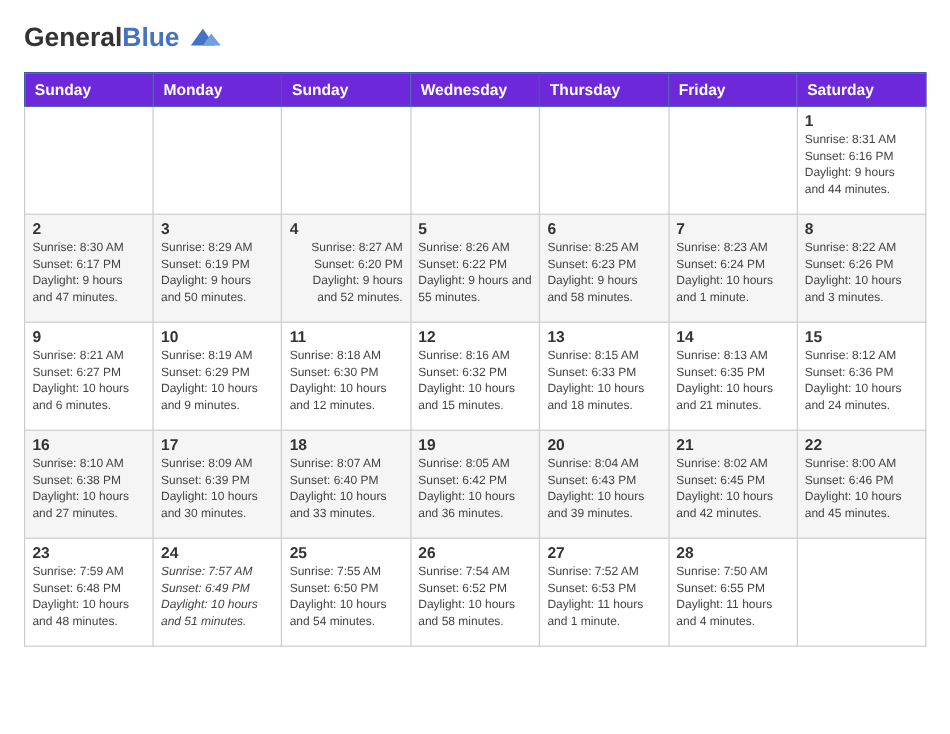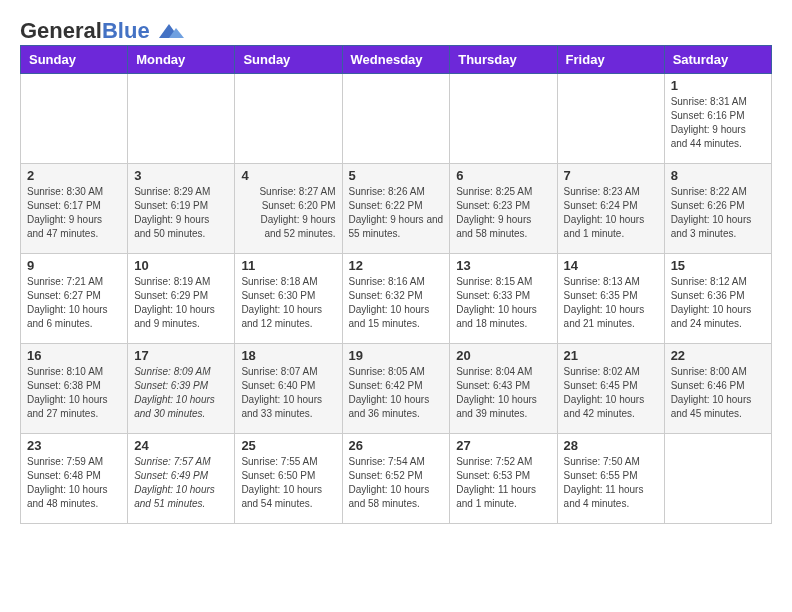--- a/index.html
+++ b/index.html
@@ -7,21 +7,21 @@
       font-family: Arial, sans-serif;
       background: #fff;
       width: 792px;
       min-height: 612px;
       padding: 20px;
     }
     .header-section {
       display: flex;
       justify-content: space-between;
       align-items: flex-end;
-      margin-bottom: 3px;
+      margin-bottom: 18px;
     }
     .logo {
       display: flex;
       flex-direction: column;
       align-items: flex-start;
     }
     .logo-text {
       font-size: 22px;
       font-weight: bold;
       color: #333;
@@ -174,21 +174,21 @@
         <td>
           <span class="day-number">8</span>
           <div class="day-info" style="white-space: pre-line;">Sunrise: 8:22 AM
 Sunset: 6:26 PM
 Daylight: 10 hours and 3 minutes.</div>
         </td>
       </tr>
       <tr>
         <td>
           <span class="day-number">9</span>
-          <div class="day-info" style="white-space: pre-line;">Sunrise: 7:21 AM
+          <div class="day-info" style="white-space: pre-line;">Sunrise: 8:21 AM
 Sunset: 6:27 PM
 Daylight: 10 hours and 6 minutes.</div>
         </td>
         <td>
           <span class="day-number">10</span>
           <div class="day-info" style="white-space: pre-line;">Sunrise: 8:19 AM
 Sunset: 6:29 PM
 Daylight: 10 hours and 9 minutes.</div>
         </td>
         <td>
@@ -224,21 +224,21 @@
       </tr>
       <tr>
         <td>
           <span class="day-number">16</span>
           <div class="day-info" style="white-space: pre-line;">Sunrise: 8:10 AM
 Sunset: 6:38 PM
 Daylight: 10 hours and 27 minutes.</div>
         </td>
         <td>
           <span class="day-number">17</span>
-          <div class="day-info" style="white-space: pre-line; font-style: italic;">Sunrise: 8:09 AM
+          <div class="day-info" style="white-space: pre-line;">Sunrise: 8:09 AM
 Sunset: 6:39 PM
 Daylight: 10 hours and 30 minutes.</div>
         </td>
         <td>
           <span class="day-number">18</span>
           <div class="day-info" style="white-space: pre-line;">Sunrise: 8:07 AM
 Sunset: 6:40 PM
 Daylight: 10 hours and 33 minutes.</div>
         </td>
         <td>

